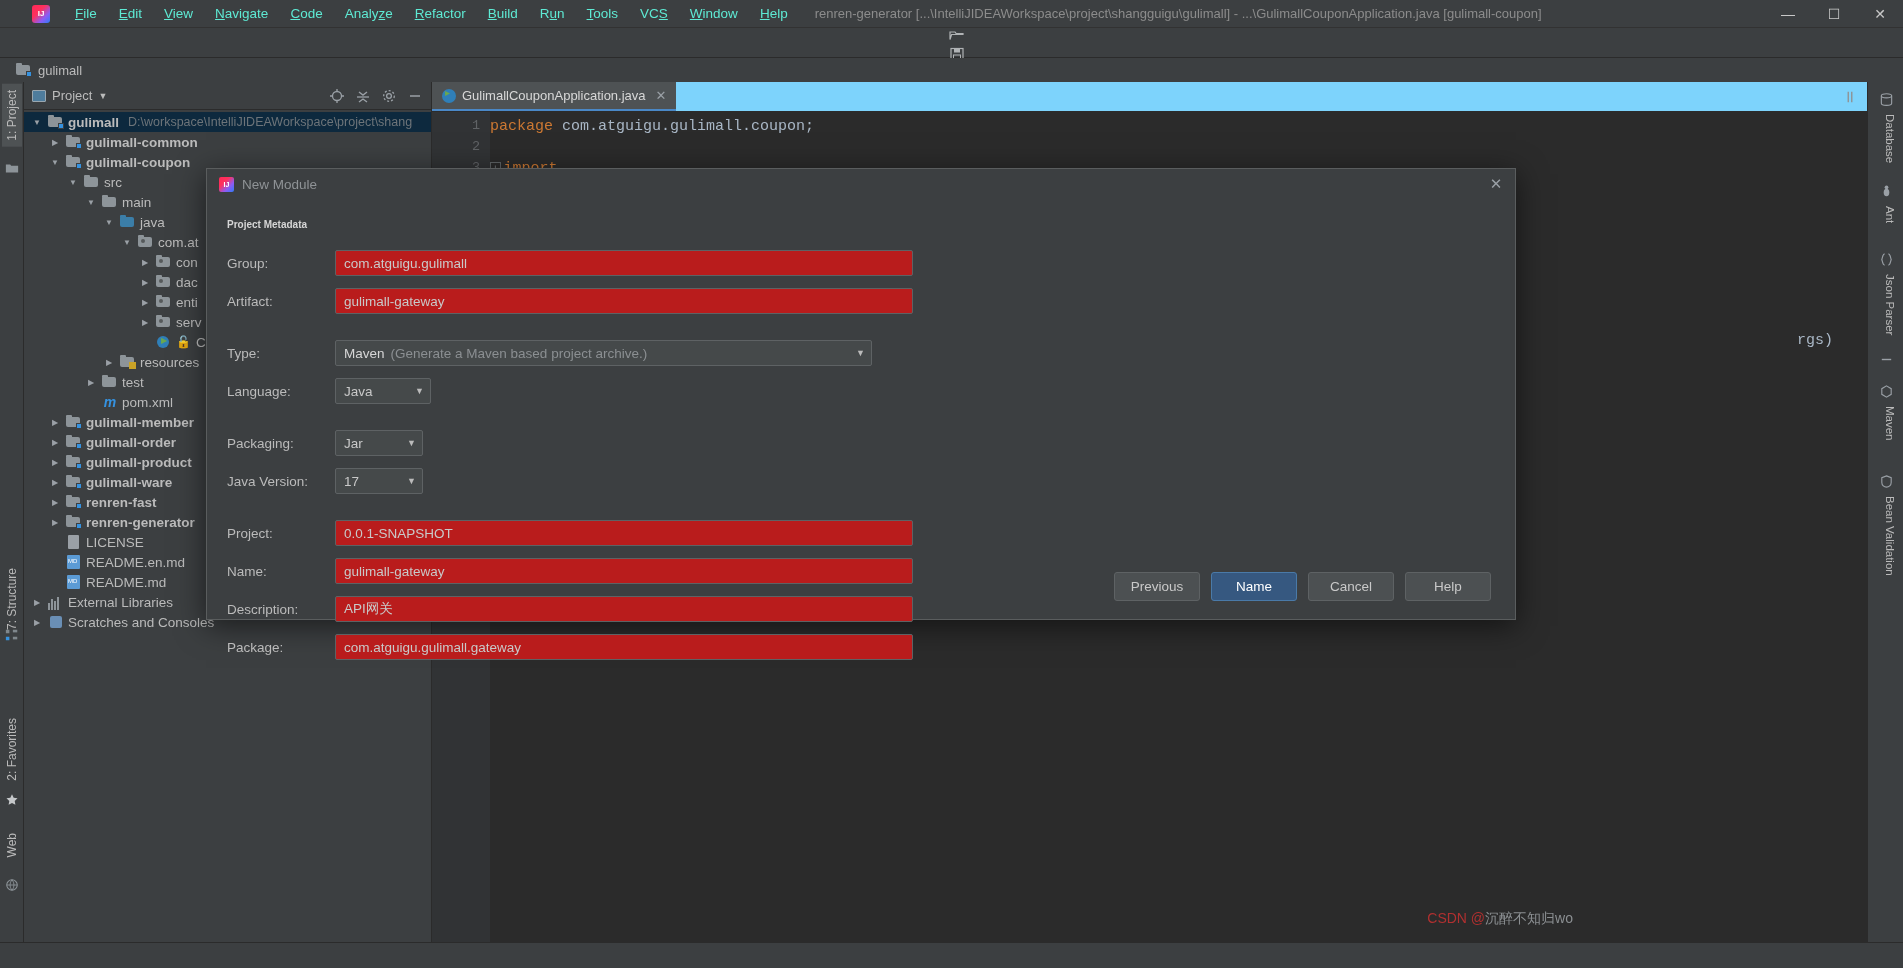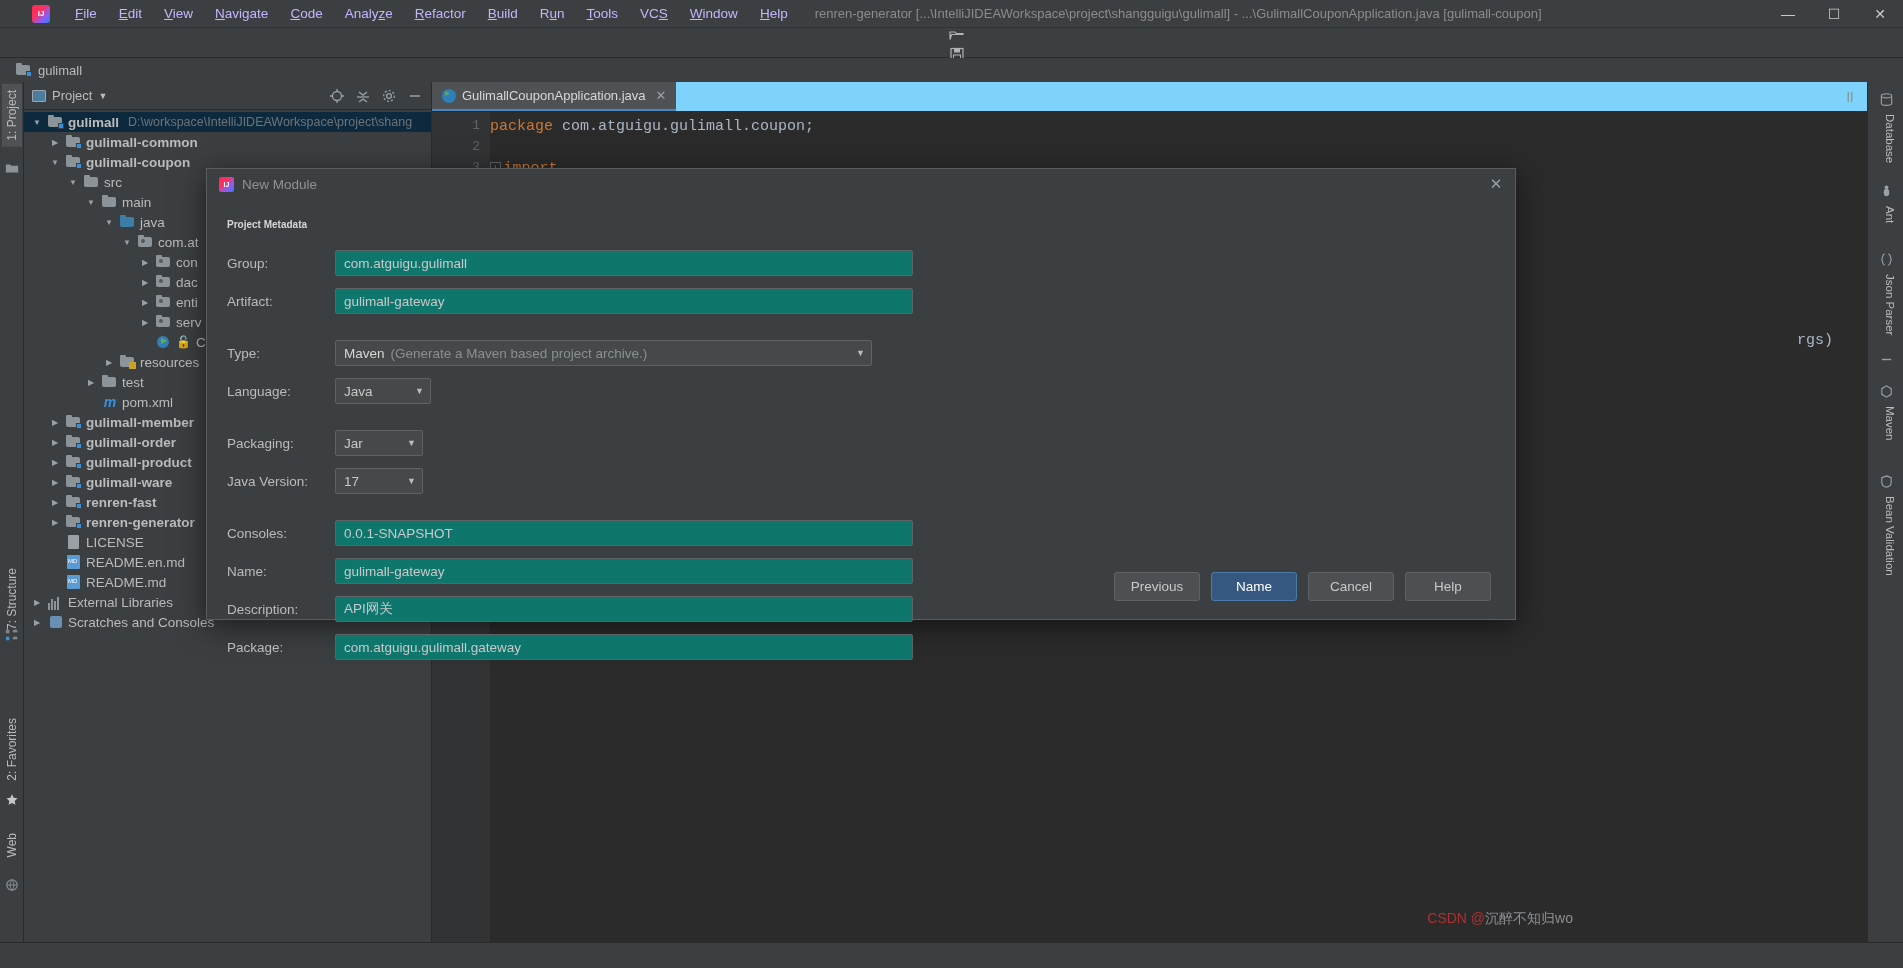--- a/index.html
+++ b/index.html
@@ -26,21 +26,21 @@
     background: linear-gradient(135deg, #fe2857 0%, #fe315d 38%, #8b5cf6 70%, #2d7cf6 100%);
     flex: 0 0 auto;
   }
   .ij-logo::after{
     content:"IJ"; position:absolute; inset:0; color:#fff; font-size:8px;
     font-weight:bold; display:flex; align-items:center; justify-content:center;
     font-family:"Liberation Sans", sans-serif;
   }
   .menubar { display: flex; align-items: center; gap: 0px; }
   .menu-item {
-    padding: 4px 11px; color: #c4b5fd; font-size: 13.5px; cursor: default;
+    padding: 4px 11px; color: #5eead4; font-size: 13.5px; cursor: default;
     white-space: nowrap;
   }
   .menu-item u { text-decoration: underline; }
   .win-title {
     margin-left: 16px; color: #8c8c8c; font-size: 13px; white-space: nowrap;
     overflow: hidden;
   }
   .win-buttons { position: absolute; right: 0; top: 0; height: 28px; display: flex; }
   .win-btn {
     width: 46px; height: 28px; display: flex; align-items: center; justify-content: center;
@@ -214,21 +214,21 @@
     position: absolute; right: 10px; top: 6px; width: 18px; height: 18px;
     display: flex; align-items: center; justify-content: center; color: #9aa0a6; font-size: 15px; cursor: default;
   }
 
   .dlg-body { padding: 20px 26px 0 20px; }
   .section-title { font-size: 10px; font-weight: bold; color: #d6d6d6; margin-bottom: 20px; }
 
   .frow { display: flex; align-items: center; margin-bottom: 12px; }
   .frow .lab { width: 108px; font-size: 13.5px; color: #bbbbbb; flex: 0 0 108px; }
   .txtfield {
-    height: 26px; background: #0f766e; border: 1px solid #5e6264; border-radius: 2px;
+    height: 26px; background: #b91c1c; border: 1px solid #5e6264; border-radius: 2px;
     color: #c9c9c9; font-size: 13.5px; display: flex; align-items: center; padding: 0 8px;
     width: 578px;
   }
   .combofield {
     height: 26px; background: #45494a; border: 1px solid #5e6264; border-radius: 2px;
     color: #c9c9c9; font-size: 13.5px; display: flex; align-items: center; padding: 0 6px 0 8px;
     position: relative;
   }
   .combofield .arrow { margin-left: auto; font-size: 9px; color: #bbbbbb; padding-left: 12px; }
   .typefield {
@@ -826,21 +826,21 @@
         <div class="lab">Java Version:</div>
         <div class="combofield" style="width:88px;">
           <span>17</span>
           <span class="arrow">▼</span>
         </div>
       </div>
 
       <div class="gap-lg"></div>
 
       <div class="frow">
-        <div class="lab">Consoles:</div>
+        <div class="lab">Project:</div>
         <div class="txtfield">0.0.1-SNAPSHOT</div>
       </div>
 
       <div class="frow">
         <div class="lab">Name:</div>
         <div class="txtfield">gulimall-gateway</div>
       </div>
 
       <div class="frow">
         <div class="lab">Description:</div>

